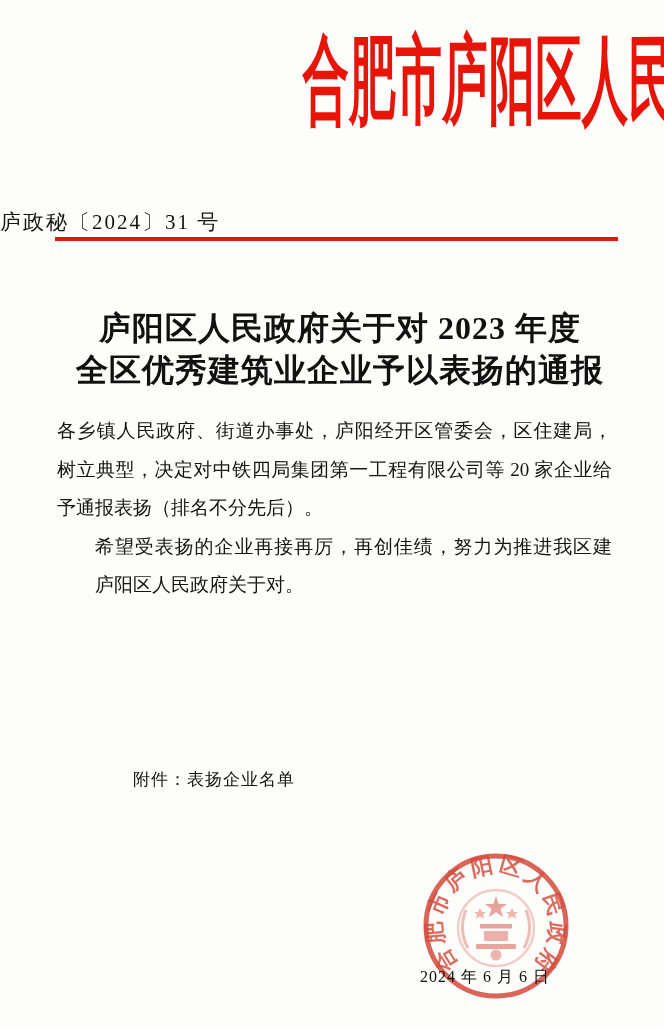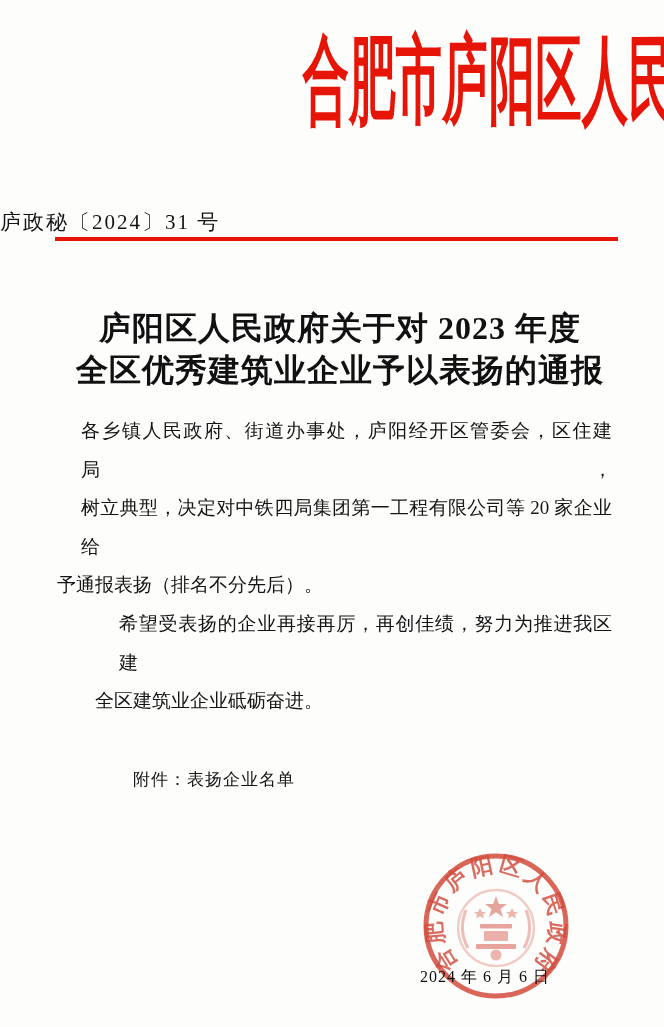--- a/index.html
+++ b/index.html
@@ -74,21 +74,20 @@
     width: 555px;
     font-size: 19px;
     line-height: 38.6px;
     color: #151515;
   }
   .line { white-space: nowrap; }
   .line.fill {
     white-space: normal;
     text-align: justify;
     text-align-last: justify;
-    margin-left: 24px;
   }
   .line.indent { padding-left: 38px; }
 
   
   .attachment {
     position: absolute;
     top: 768px; left: 133px;
     font-size: 17px;
     letter-spacing: 1px;
     color: #151515;
@@ -129,21 +128,21 @@
   <h1 class="title">
     <span class="title-line">庐阳区人民政府关于对 2023 年度</span>
     <span class="title-line">全区优秀建筑业企业予以表扬的通报</span>
   </h1>
 
   <div class="body-text">
     <div class="line fill">各乡镇人民政府、街道办事处，庐阳经开区管委会，区住建局，</div>
     <div class="line fill">树立典型，决定对中铁四局集团第一工程有限公司等 20 家企业给</div>
     <div class="line">予通报表扬（排名不分先后）。</div>
     <div class="line fill indent">希望受表扬的企业再接再厉，再创佳绩，努力为推进我区建</div>
-    <div class="line indent">全区建筑业企业砥砺奋进。</div>
+    <div class="line indent">庐阳区人民政府关于对。</div>
   </div>
 
   <div class="attachment">附件：表扬企业名单</div>
 
   <svg class="seal" viewBox="0 0 164 164">
     <g class="seal-blur">
 
       <circle cx="82" cy="82" r="70" fill="none" stroke="#cc3222" stroke-width="5" stroke-opacity="0.85"></circle>
 
       <defs>

